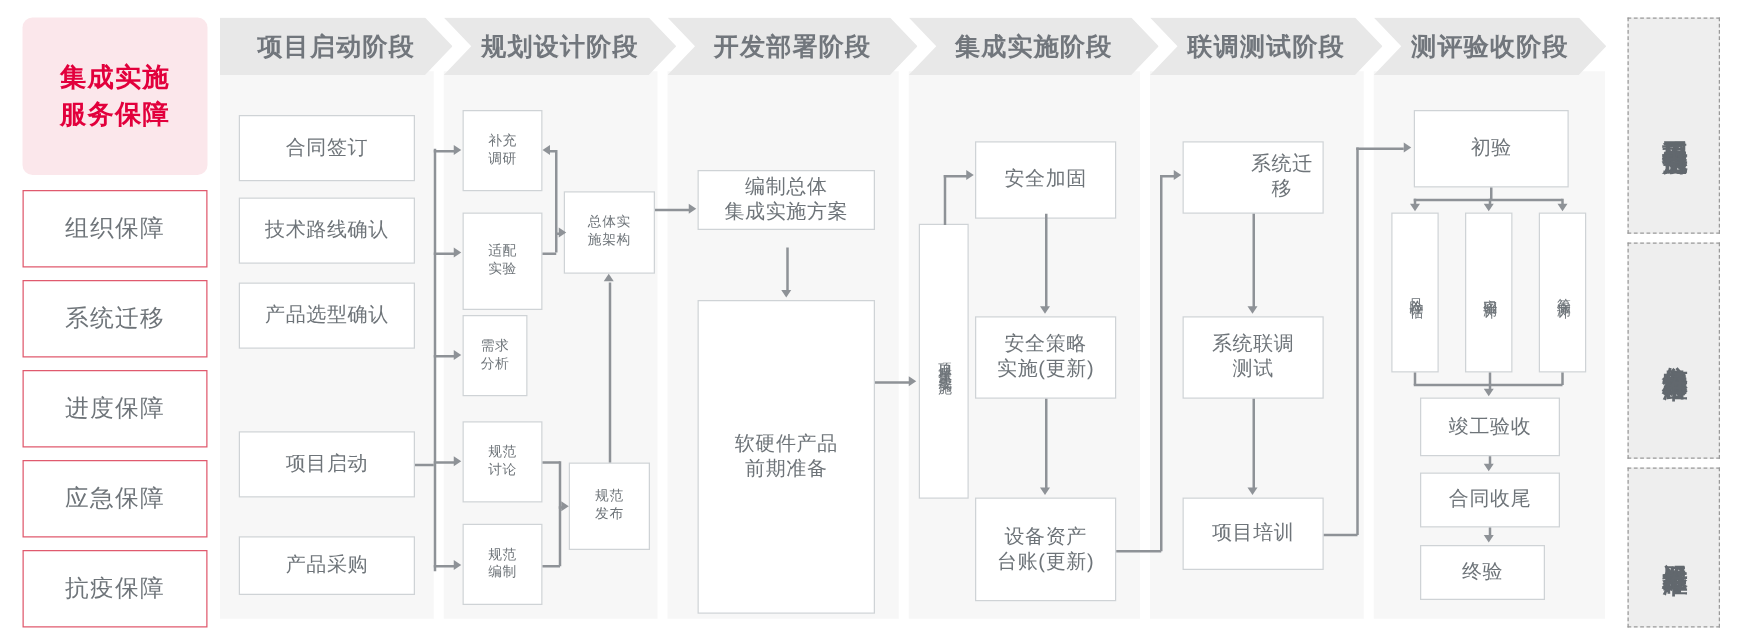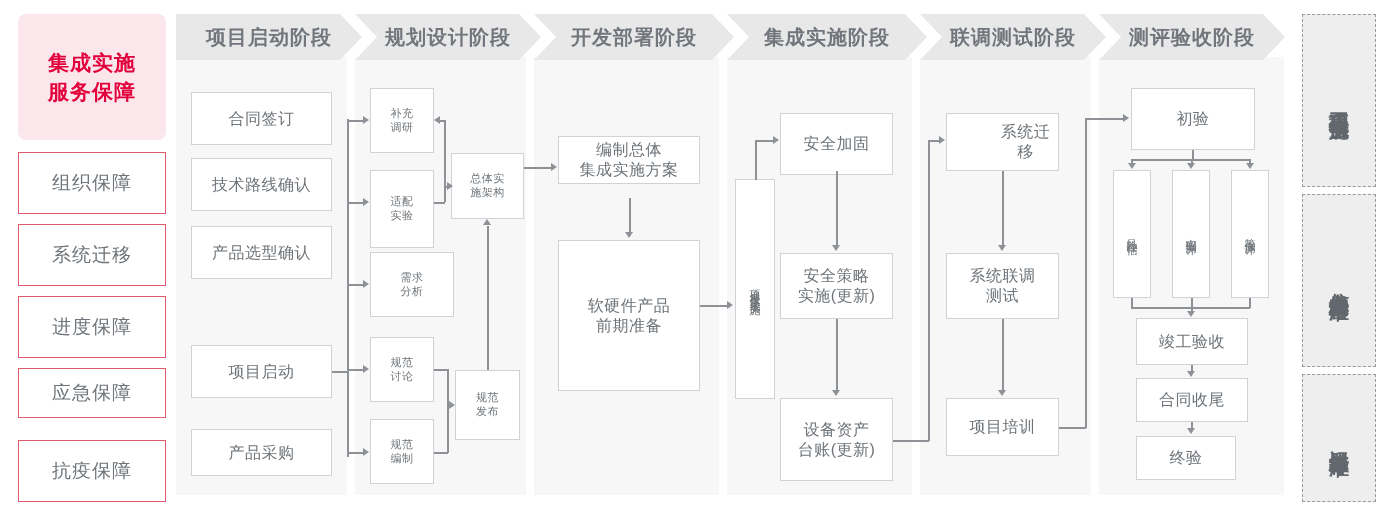--- a/index.html
+++ b/index.html
@@ -155,47 +155,47 @@
   <div class="phase-head notch" style="left:727px;  top:14px; width:200px;">集成实施阶段</div>
   <div class="phase-head notch" style="left:920px;  top:14px; width:186px;">联调测试阶段</div>
   <div class="phase-head notch" style="left:1099px; top:14px; width:186px;">测评验收阶段</div>
 
   <div class="side-title" style="left:18px; top:14px; width:148px; height:126px;">集成实施
 服务保障</div>
 
   <div class="side-item" style="left:18px; top:152px; width:148px; height:62px;">组织保障</div>
   <div class="side-item" style="left:18px; top:224px; width:148px; height:62px;">系统迁移</div>
   <div class="side-item" style="left:18px; top:296px; width:148px; height:62px;">进度保障</div>
-  <div class="side-item" style="left:18px; top:368px; width:148px; height:50px;">应急保障</div>
+  <div class="side-item" style="left:18px; top:368px; width:148px; height:62px;">应急保障</div>
   <div class="side-item" style="left:18px; top:440px; width:148px; height:62px;">抗疫保障</div>
 
   <div class="node" style="left:191px; top:92px;  width:141px; height:53px;">合同签订</div>
   <div class="node" style="left:191px; top:158px; width:141px; height:53px;">技术路线确认</div>
   <div class="node" style="left:191px; top:226px; width:141px; height:53px;text-align:center;">产品选型确认</div>
   <div class="node" style="left:191px; top:345px; width:141px; height:53px;">项目启动</div>
   <div class="node" style="left:191px; top:429px; width:141px; height:47px;">产品采购</div>
 
   <div class="node small" style="left:370px; top:88px;  width:64px;  height:65px;">补充
 调研</div>
   <div class="node small" style="left:370px; top:170px; width:64px;  height:78px;">适配
 实验</div>
-  <div class="node small" style="left:370px; top:252px; width:84px;  height:65px;">需求
+  <div class="node small" style="left:370px; top:252px; width:52px;  height:65px;">需求
 分析</div>
   <div class="node small" style="left:370px; top:337px; width:64px;  height:65px;">规范
 讨论</div>
   <div class="node small" style="left:370px; top:419px; width:64px;  height:65px;">规范
 编制</div>
   <div class="node small" style="left:451px; top:153px; width:73px;  height:66px;">总体实
 施架构</div>
   <div class="node small" style="left:455px; top:370px; width:65px;  height:70px;">规范
 发布</div>
 
   <div class="node" style="left:558px; top:136px; width:142px; height:48px;">编制总体
 集成实施方案</div>
-  <div class="node" style="left:558px; top:240px; width:142px; height:151px;">软硬件产品
+  <div class="node" style="left:558px; top:240px; width:142px; height:251px;">软硬件产品
 前期准备</div>
 
   <div class="node vert small" style="left:735px; top:179px; width:40px; height:220px;">项目整体集成实施</div>
   <div class="node" style="left:780px; top:113px; width:113px; height:62px;">安全加固</div>
   <div class="node" style="left:780px; top:253px; width:113px; height:66px;">安全策略
 实施(更新)</div>
   <div class="node" style="left:780px; top:398px; width:113px; height:83px;">设备资产
 台账(更新)</div>
 
   <div class="node" style="left:946px; top:113px; width:113px; height:58px;padding-left:46px;">系统迁移</div>

